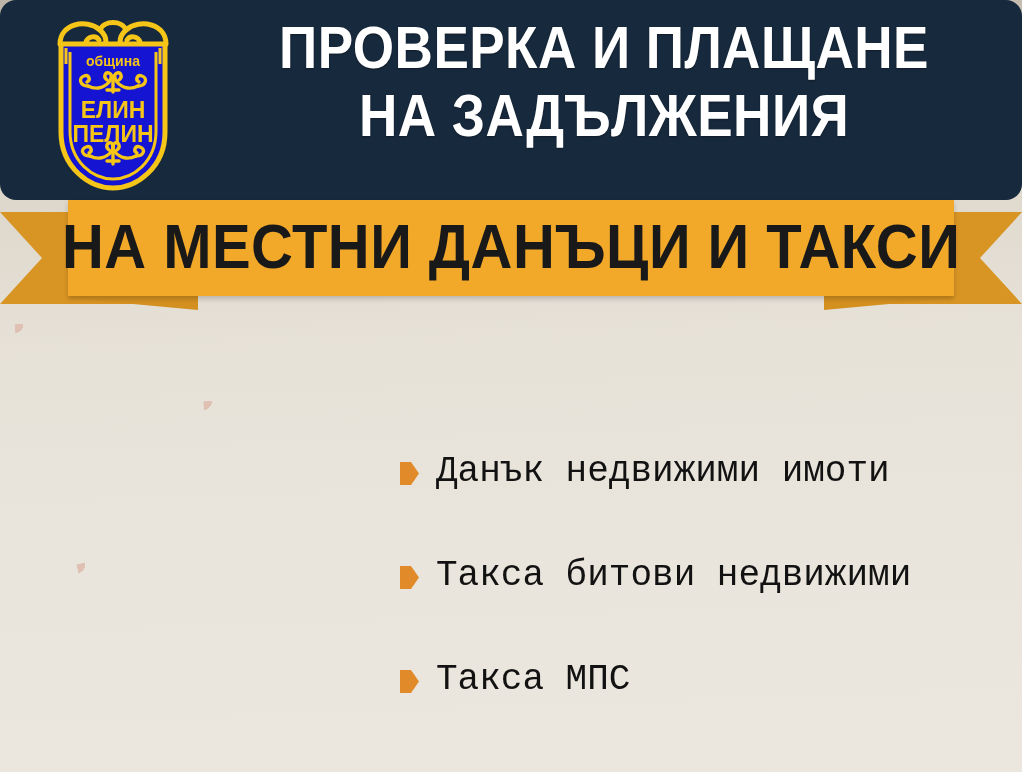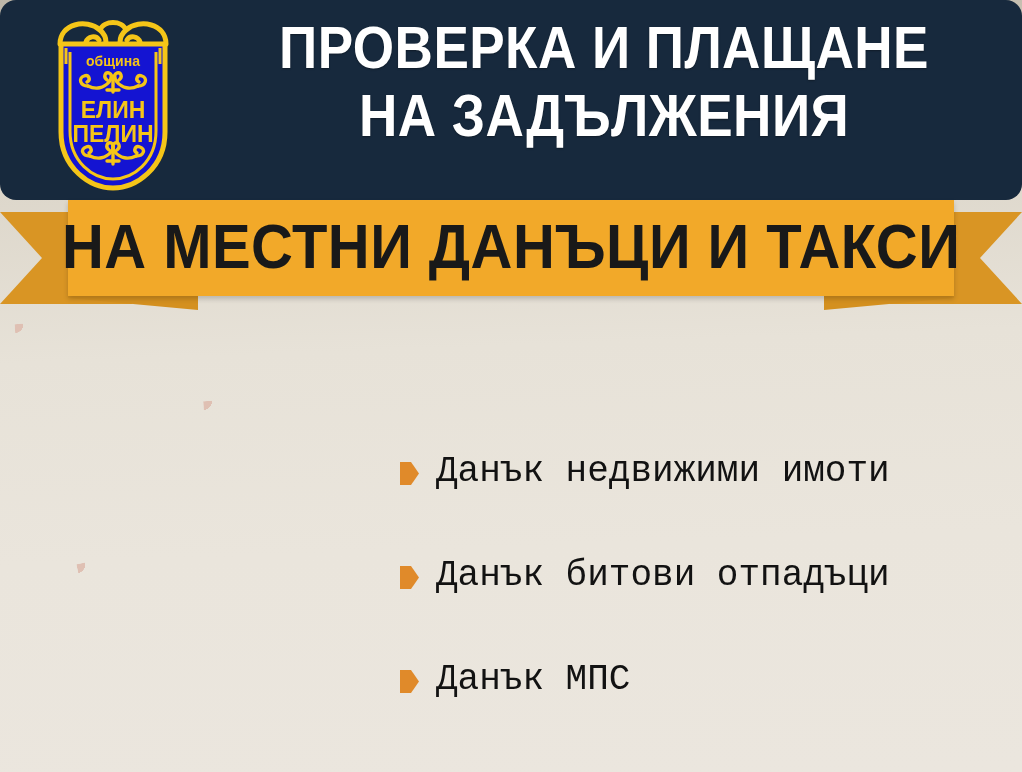--- a/index.html
+++ b/index.html
@@ -387,23 +387,23 @@
 
   <div class="list">
 
     <div class="list-item">
       <span class="bullet"></span>
       <span class="list-label">Данък недвижими имоти</span>
     </div>
 
     <div class="list-item">
       <span class="bullet"></span>
-      <span class="list-label">Данък битови отпадъци</span>
+      <span class="list-label">Такса битови недвижими</span>
     </div>
 
     <div class="list-item">
       <span class="bullet"></span>
-      <span class="list-label">Данък МПС</span>
+      <span class="list-label">Такса МПС</span>
     </div>
 
   </div>
 
 </div>
 
 </body></html>

